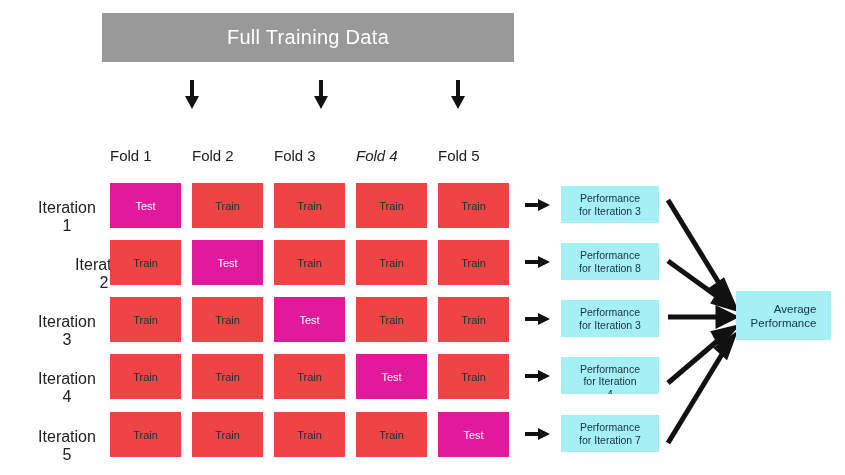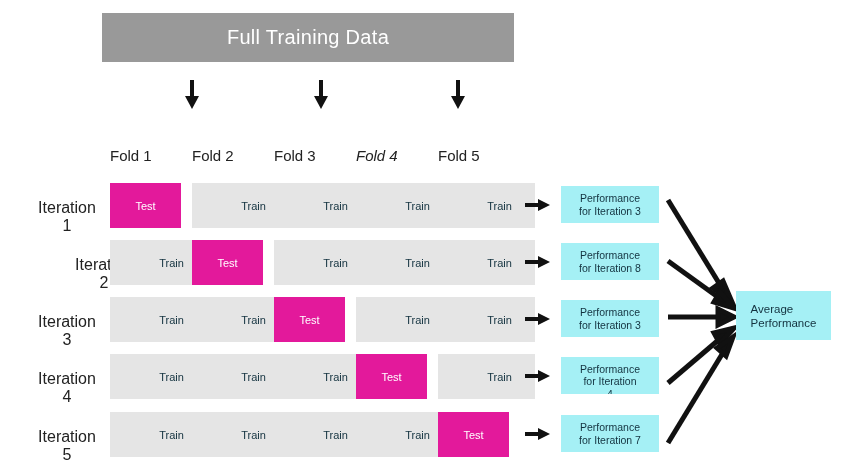--- a/index.html
+++ b/index.html
@@ -67,23 +67,22 @@
   .cell {
     position: absolute;
     width: 71px;
     height: 45px;
     display: flex;
     align-items: center;
     justify-content: center;
     font-size: 11px;
   }
   .cell.train {
-    background: #e5e5e5;
+    background: #ef4444;
     color: #13323f;
-    padding-left: 26px;
   }
   .cell.test {
     background: #E3199B;
     color: #ffffff;
   }
 
   
   .row-arrow {
     position: absolute;
     width: 26px;
@@ -119,21 +118,21 @@
   #avg-box {
     position: absolute;
     left: 736px;
     top: 291px;
     width: 95px;
     height: 49px;
     background: #A5F0F5;
     color: #13323f;
     font-size: 11.5px;
     line-height: 14px;
-    text-align: left;
+    text-align: right;
     display: flex;
     align-items: center;
     justify-content: center;
   }
 
   
   #converge-layer {
     position: absolute;
     left: 0;
     top: 0;

